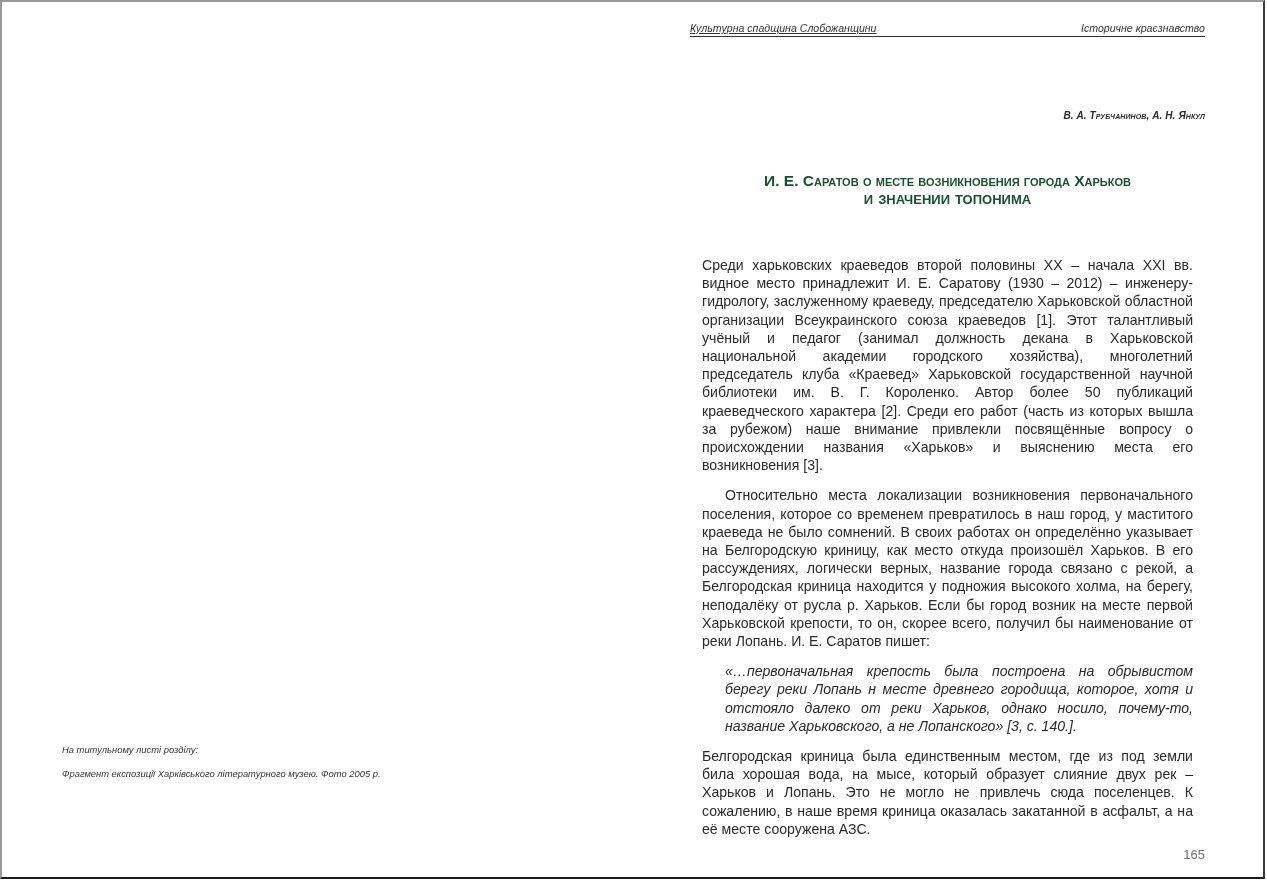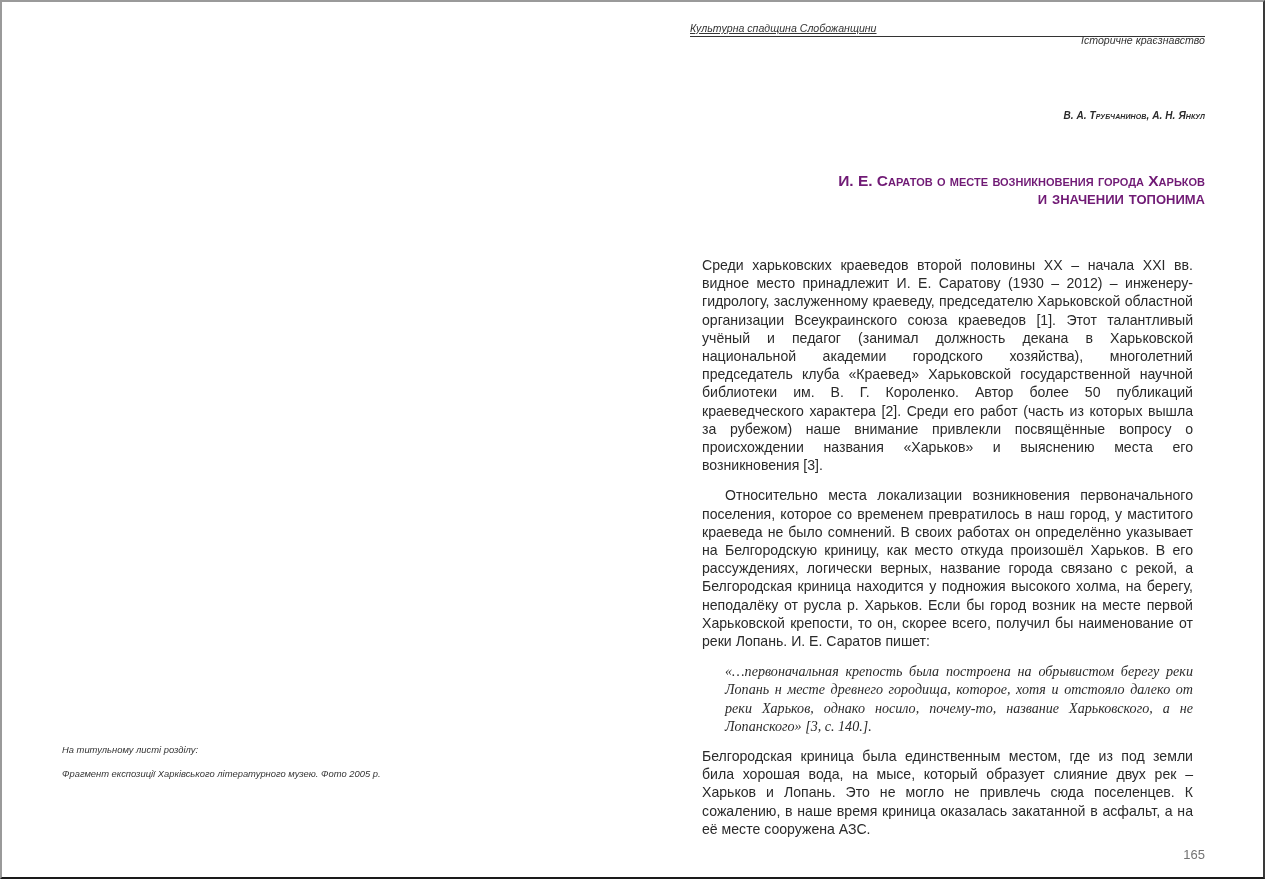--- a/index.html
+++ b/index.html
@@ -12,35 +12,35 @@
   .left-page { position: absolute; left: 0; top: 0; width: 634px; height: 100%; text-align: right; }
   .right-page { position: absolute; left: 634px; top: 0; width: 631px; height: 100%; }
 
   .caption { position: absolute; left: 60px; font-style: italic; font-size: 9.4px; color: #333; }
   .caption.c1 { top: 742px; }
   .caption.c2 { top: 766px; }
 
   .running-head { position: absolute; left: 54px; top: 20px; width: 515px; height: 14px;
                   border-bottom: 1px solid #333; font-style: italic; font-size: 10.6px; color: #333; }
   .running-head .rh-left { position: absolute; left: 0; top: 0; text-decoration: underline; }
-  .running-head .rh-right { position: absolute; right: 0; top: 12px; }
+  .running-head .rh-right { position: absolute; right: 0; top: 0; }
 
   .authors { position: absolute; right: 62px; top: 108px; font-weight: bold; font-style: italic;
              font-size: 10px; color: #2a2a2a; font-variant: small-caps; letter-spacing: 0.1px; }
 
-  .title { position: absolute; left: 54px; top: 170px; width: 515px; text-align: right;
-           font-weight: bold; font-variant: small-caps; color: #701a75; }
+  .title { position: absolute; left: 54px; top: 170px; width: 515px; text-align: center;
+           font-weight: bold; font-variant: small-caps; color: #14532d; }
   .title .t1 { font-size: 15.5px; line-height: 18px; display: block; }
   .title .t2 { font-size: 18px; line-height: 16px; display: block; }
 
   .body-text { position: absolute; left: 54px; top: 242px; width: 515px;
                font-size: 14.1px; line-height: 18.2px; color: #2a2a2a; text-align: justify; }
   .body-text p { margin: 12px; }
   .body-text p.indent { text-indent: 23px; }
-  .body-text p.quote { font-style: italic; padding-left: 23px; font-family: Liberation Serif, serif; }
+  .body-text p.quote { font-style: italic; padding-left: 23px; }
 
   .page-number { position: absolute; right: 62px; top: 845px; font-size: 13px; color: #737373; }
 </style>
 </head>
 <body>
 
 <div class="spread">
 
   <div class="left-page">
     <div class="caption c1">На титульному листі розділу:</div>

